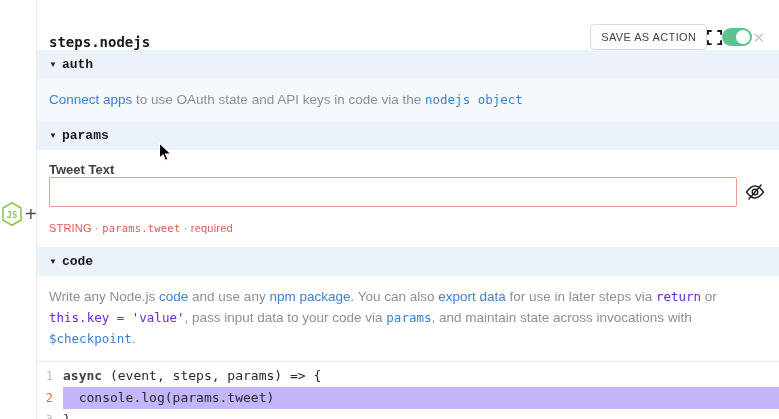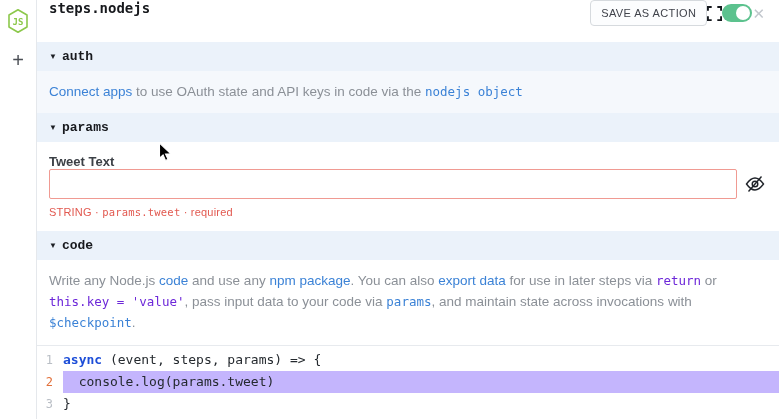--- a/index.html
+++ b/index.html
@@ -4,26 +4,26 @@
 <style>
   html,body{margin:0;padding:0}
   body{
     width:779px;height:419px;overflow:hidden;position:relative;
     background:#ffffff;color:#24292e;
     font-family:"Liberation Sans",sans-serif;font-size:13.5px;
   }
   .app{display:flex;height:100%;}
   
   .rail{width:37px;box-sizing:border-box;border-right:1px solid #e5e8ec;
-    display:flex;flex-direction:column;align-items:center;padding-top:8px;gap:16px;flex:none;}
+    display:flex;flex-direction:row;align-items:center;padding-top:8px;gap:1px;flex:none;}
   .node-logo{width:24px;height:26px}
   .add-btn{font-size:20px;color:#4b4f55;line-height:1;cursor:pointer;background:none;border:none;padding:0;font-family:inherit}
   
   .main{flex:1;display:flex;flex-direction:column;min-width:0}
-  .header{height:42px;flex:none;display:flex;align-items:flex-start;padding:0 14px 0 12px}
+  .header{height:50px;flex:none;display:flex;align-items:flex-end;padding:0 14px 0 12px}
   .title{font-family:"DejaVu Sans Mono",monospace;font-weight:bold;font-size:14px;color:#17191d}
   .header-actions{margin-left:auto;display:flex;align-items:center;}
   .save-btn{font-family:"Liberation Sans",sans-serif;font-size:11px;letter-spacing:.4px;color:#40434b;
     background:#fcfdfe;border:1px solid #d6dade;border-radius:4px;padding:6px 10px;cursor:pointer}
   .icon-btn{display:inline-flex;align-items:center;cursor:pointer;background:none;border:none;padding:0}
   .toggle{width:30px;height:18px;background:#5cc28e;border-radius:9px;position:relative;display:inline-block;cursor:pointer}
   .knob{position:absolute;right:2px;top:2px;width:14px;height:14px;border-radius:50%;background:#fff}
   .close{color:#c2c7cd;font-size:15px;line-height:1;cursor:pointer;background:none;border:none;padding:0}
   
   .band{height:29px;flex:none;background:#ebf2fa;display:flex;align-items:center;padding:0 12px}
@@ -35,31 +35,31 @@
   .t-plain{}
   .t-link{color:#3b82d6;cursor:pointer}
   .t-mono{font-family:"DejaVu Sans Mono",monospace;font-size:12.5px;color:#6d28d9}
   .t-link-mono{font-family:"DejaVu Sans Mono",monospace;font-size:12.5px;color:#3b82d6;cursor:pointer}
   .params-body{flex:none;padding:12px 14px 13px 12px}
   .field-label{font-weight:bold;font-size:13px;color:#3c4046;margin-bottom:0}
   .input-row{display:flex;align-items:center;gap:8px}
   .tweet-input{flex:1;height:30px;box-sizing:border-box;border:1px solid #f09a92;border-radius:2px;
     outline:none;padding:0 8px;font-size:13px;font-family:"Liberation Sans",sans-serif;background:#fff}
   .eye{display:inline-flex;flex:none;cursor:pointer;background:none;border:none;padding:0}
-  .field-meta{margin-top:7px;font-size:11px;color:#e25950;letter-spacing:.2px}
+  .field-meta{margin-top:15px;font-size:11px;color:#e25950;letter-spacing:.2px}
   .field-meta .t-mono{color:#e25950;font-size:10.5px}
   .code-desc{flex:none;padding:10px 16px 12px 12px;font-size:13.5px;color:#8b9097;line-height:21px}
   
   .editor{flex:1;border-top:1px solid #e7eaee;font-family:"DejaVu Sans Mono",monospace;font-size:13px;padding-top:3px}
   .ed-line{display:flex;height:22px;line-height:22px}
   .gutter{width:16px;flex:none;text-align:right;color:#b9bec5;margin-right:10px;font-size:12px}
   .ed-line.active .gutter{color:#e2703a}
   .code-text{flex:1;white-space:pre;color:#24292e}
   .ed-line.active .code-text{background:#c4b5fd}
-  .t-keyword{color:#1d4ed8;font-weight:bold}
+  .t-keyword{color:#404040;font-weight:bold}
   
   .cursor{position:absolute;left:158px;top:142px;z-index:20;pointer-events:none}
 </style>
 </head>
 <body>
 
 <div class="app">
 
   <div class="rail">
     <span class="node-logo">

